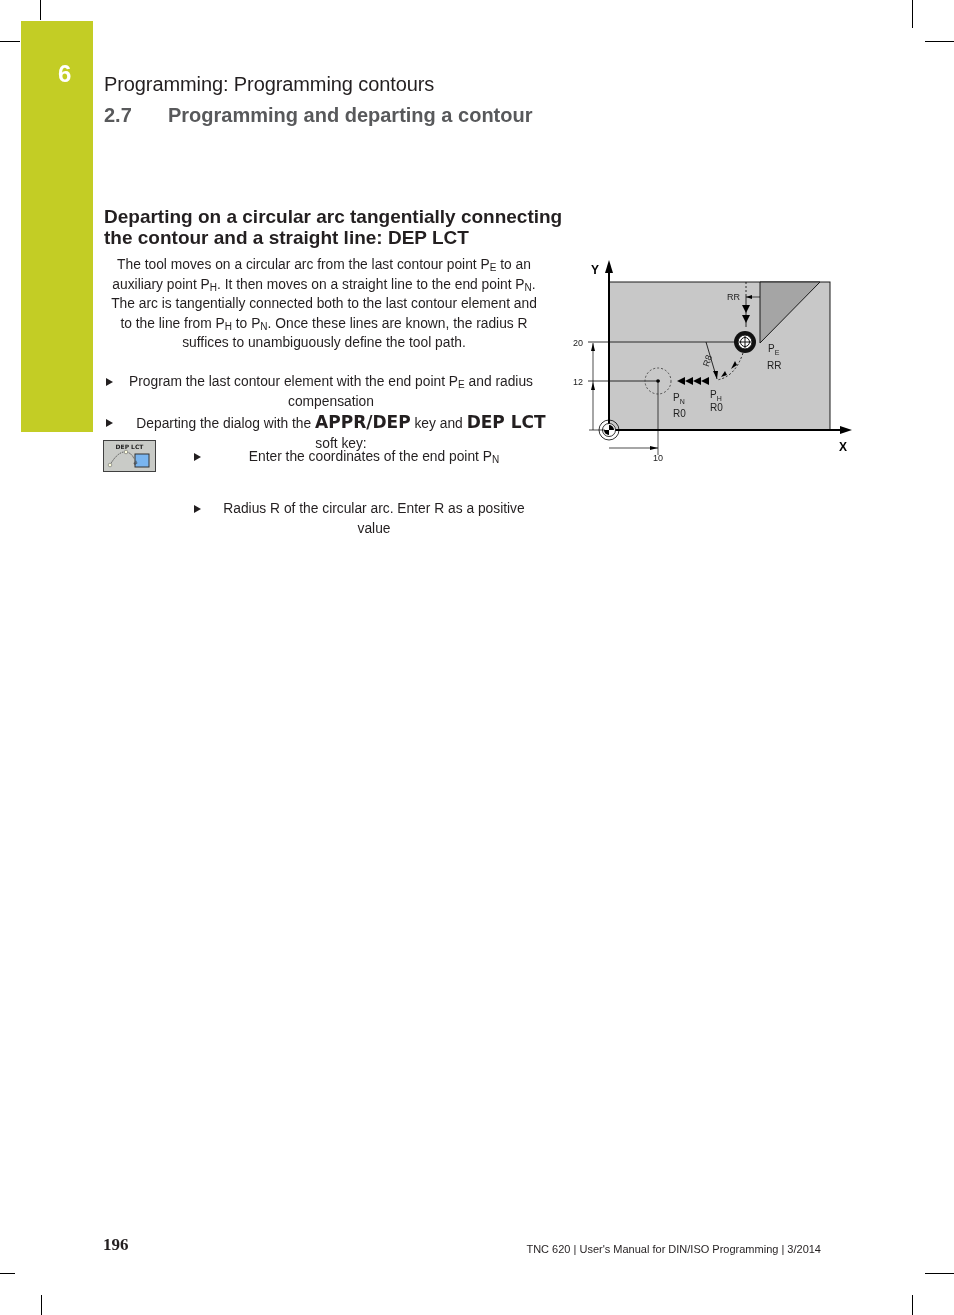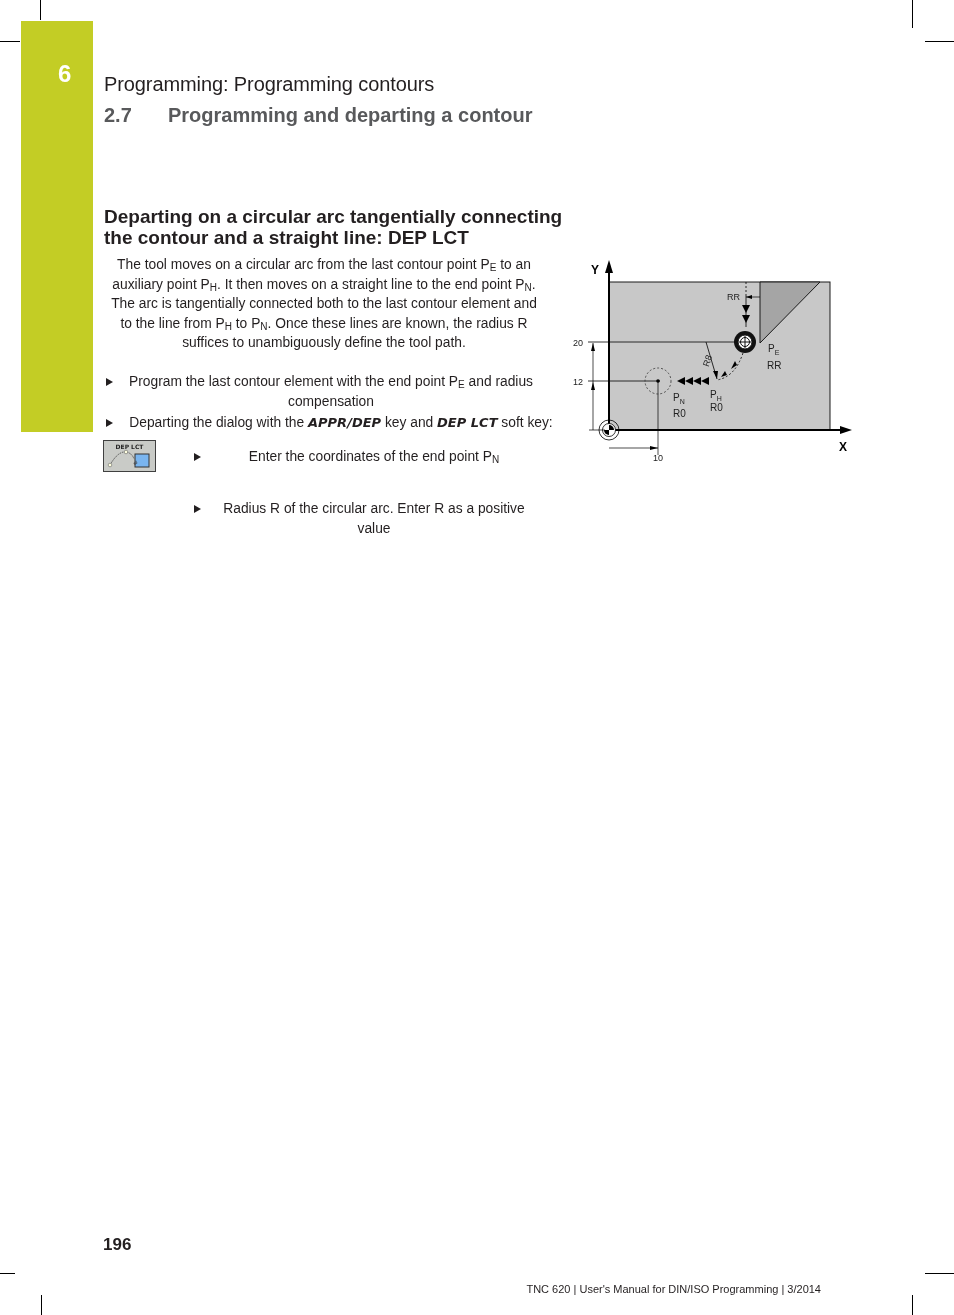--- a/index.html
+++ b/index.html
@@ -34,35 +34,36 @@
     line-height: 19.5px; color: #231f20; text-align: center;
   }
   sub { font-size: 10px; vertical-align: -2px; line-height: 0; }
   .bullet { position: absolute; font-size: 13.8px; line-height: 19.5px; color: #231f20; }
   .bullet .tri {
     position: absolute; left: 0; top: 6px; width: 0; height: 0;
     border-top: 4px solid transparent; border-bottom: 4px solid transparent;
     border-left: 7px solid #231f20;
   }
   .bullet .txt { display: block; padding-left: 20px; text-align: center; }
-  .kbd { font-family: "DejaVu Sans", sans-serif; font-weight: bold; font-size: 13px; font-style: italic; }
+  .kbd { font-family: "DejaVu Sans", sans-serif; font-weight: bold; font-size: 17px; }
   .softkey {
     position: absolute; left: 103px; top: 440px; width: 53px; height: 32px;
     background: #c9cbc7; border: 1px solid #404040; box-sizing: border-box;
   }
   .softkey .lbl {
     position: absolute; top: 2px; left: 0; width: 100%; text-align: center;
     font-family: "DejaVu Sans", sans-serif; font-size: 6px; font-weight: bold; color: #222;
   }
   .footer-page {
     position: absolute; left: 103px; top: 1235px; font-size: 17px; font-weight: bold;
     color: #231f20;
+    font-family: Liberation Serif, serif;
   }
   .footer-text {
-    position: absolute; right: 133px; top: 1243px; font-size: 11px; color: #231f20; margin-top: 40px;
+    position: absolute; right: 133px; top: 1243px; font-size: 11px; color: #231f20;
   }
   .diagram { position: absolute; left: 565px; top: 255px; }
 </style>
 </head>
 <body>
 
 <div class="crop" style="left:40px;top:0;width:1px;height:20px;"></div>
 <div class="crop" style="left:0;top:41px;width:20px;height:1px;"></div>
 <div class="crop" style="left:912px;top:0;width:1px;height:28px;"></div>
 <div class="crop" style="left:925px;top:41px;width:29px;height:1px;"></div>

